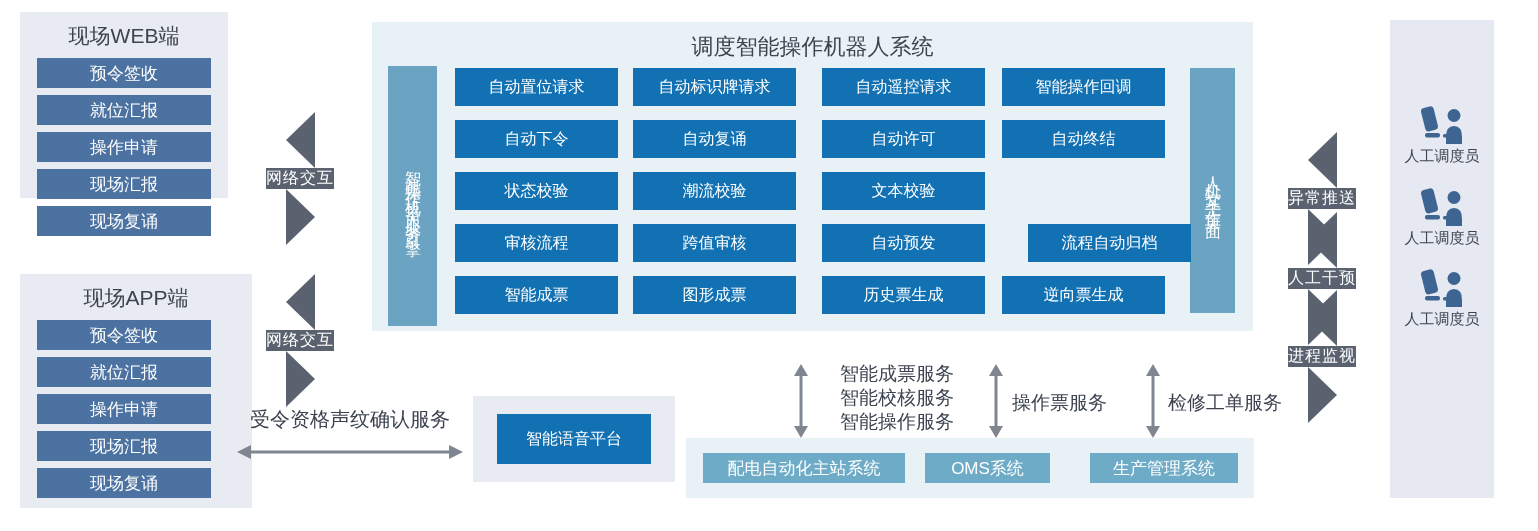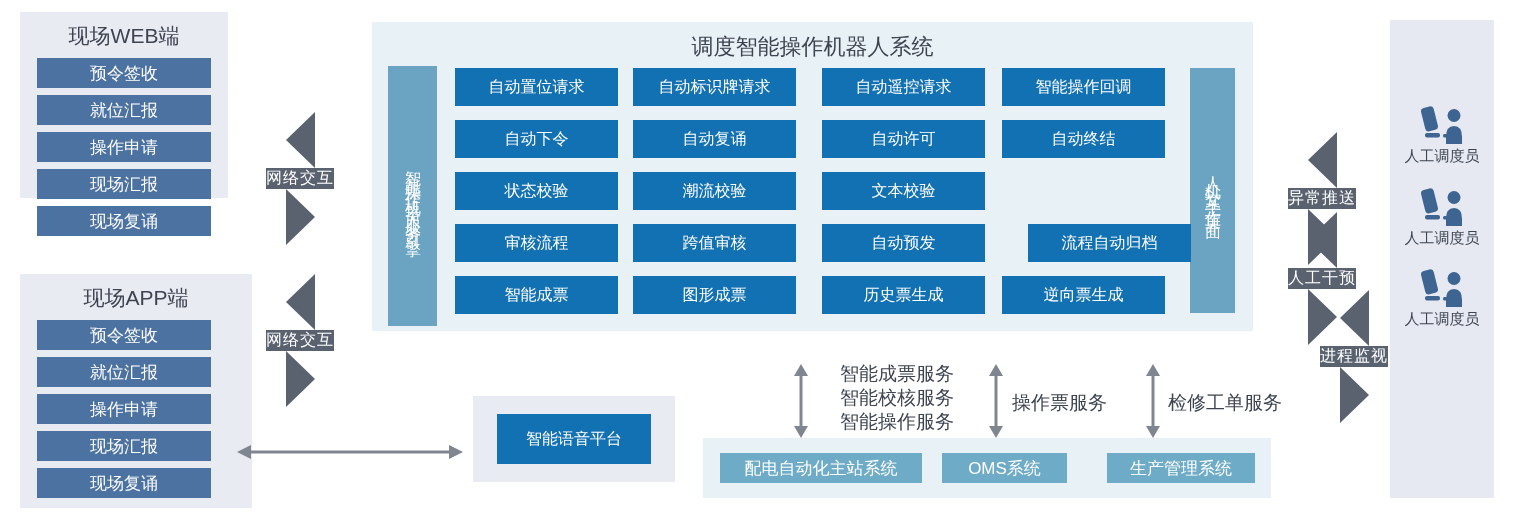--- a/index.html
+++ b/index.html
@@ -127,21 +127,21 @@
   <div class="abs harrow" style="left:1254px;top:132px;width:136px;height:56px;">
     <div class="hd l"></div>
     <div class="bd">异常推送</div>
     <div class="hd r"></div>
   </div>
   <div class="abs harrow" style="left:1254px;top:212px;width:136px;height:56px;">
     <div class="hd l"></div>
     <div class="bd">人工干预</div>
     <div class="hd r"></div>
   </div>
-  <div class="abs harrow" style="left:1254px;top:290px;width:136px;height:56px;padding-left:32px;">
+  <div class="abs harrow" style="left:1254px;top:290px;width:136px;height:56px;">
     <div class="hd l"></div>
     <div class="bd">进程监视</div>
     <div class="hd r"></div>
   </div>
 
   <div class="abs right-panel" style="left:1390px;top:20px;width:104px;height:478px;">
     <div class="disp-group" style="top:86px;">
       <svg width="44" height="38" viewBox="0 0 44 38">
         <g fill="#3e6491">
           <rect x="3" y="1" width="13" height="24" rx="3.5" transform="rotate(-14 9 13)"></rect>
@@ -172,20 +172,21 @@
           <rect x="5" y="27" width="15" height="4.5" rx="2"></rect>
           <rect x="23" y="28" width="5" height="3.5" rx="1.5"></rect>
           <circle cx="34" cy="9.5" r="6.5"></circle>
           <path d="M26 38 v-7 q0-11 8-11 q8 0 8 11 v7 z"></path>
         </g>
       </svg>
       <div class="disp-label">人工调度员</div>
     </div>
   </div>
 
+  <div class="abs voice-svc" style="left:240px;top:406px;width:220px;">受令资格声纹确认服务</div>
   <svg class="abs" style="left:237px;top:444px;" width="226" height="16">
     <line x1="12" y1="8" x2="214" y2="8" stroke="#808690" stroke-width="3"></line>
     <polygon points="0,8 14,1 14,15" fill="#808690"></polygon>
     <polygon points="226,8 212,1 212,15" fill="#808690"></polygon>
   </svg>
 
   <div class="abs voice-panel" style="left:473px;top:396px;width:202px;height:86px;">
     <div class="voice-btn">智能语音平台</div>
   </div>
 
@@ -207,19 +208,19 @@
   </svg>
   <div class="abs svc-label" style="left:1012px;top:390px;">操作票服务</div>
 
   <svg class="abs" style="left:1145px;top:364px;" width="16" height="74">
     <line x1="8" y1="10" x2="8" y2="64" stroke="#808690" stroke-width="3"></line>
     <polygon points="8,0 1,12 15,12" fill="#808690"></polygon>
     <polygon points="8,74 1,62 15,62" fill="#808690"></polygon>
   </svg>
   <div class="abs svc-label" style="left:1168px;top:390px;">检修工单服务</div>
 
-  <div class="abs bottom-panel" style="left:686px;top:438px;width:568px;height:60px;margin-left:17px;">
+  <div class="abs bottom-panel" style="left:686px;top:438px;width:568px;height:60px;">
     <div class="sys-btn" style="left:17px;width:202px;">配电自动化主站系统</div>
     <div class="sys-btn" style="left:239px;width:125px;">OMS系统</div>
     <div class="sys-btn" style="left:404px;width:148px;">生产管理系统</div>
   </div>
 
 </div>
 
 </body></html>

